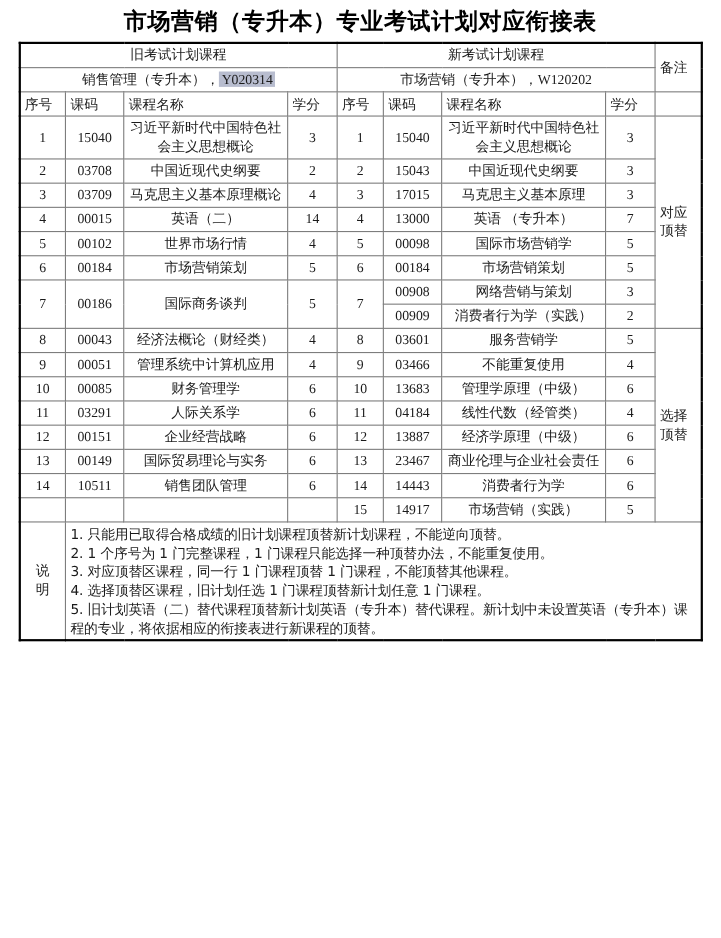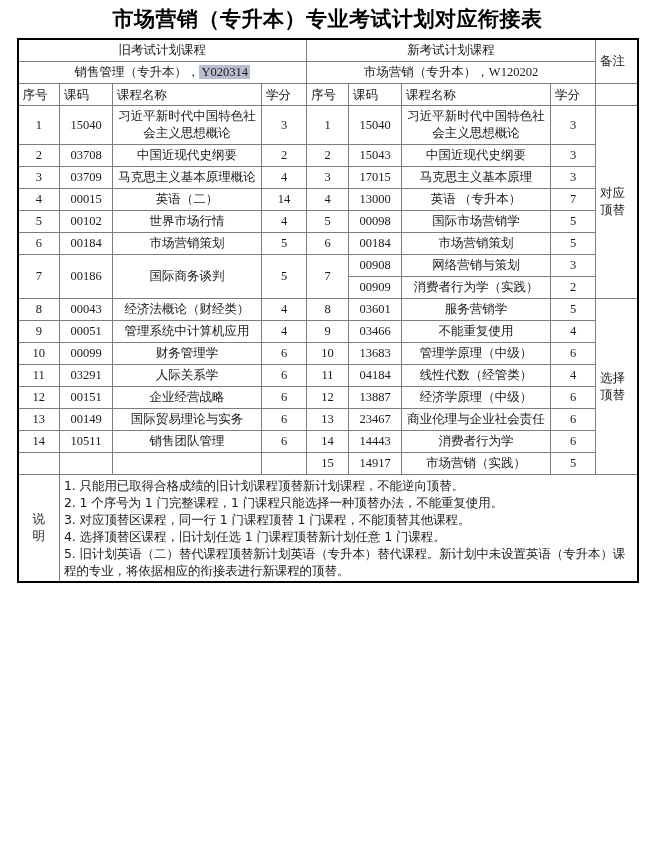--- a/index.html
+++ b/index.html
@@ -242,21 +242,21 @@
           <td class="c-center row-std">00051</td>
           <td class="c-left row-std">管理系统中计算机应用</td>
           <td class="c-center row-std">4</td>
           <td class="c-center row-std">9</td>
           <td class="c-center row-std">03466</td>
           <td class="c-left row-std">不能重复使用</td>
           <td class="c-center row-std">4</td>
         </tr>
         <tr>
           <td class="c-center row-std">10</td>
-          <td class="c-center row-std">00099</td>
+          <td class="c-center row-std">00085</td>
           <td class="c-left row-std">财务管理学</td>
           <td class="c-center row-std">6</td>
           <td class="c-center row-std">10</td>
           <td class="c-center row-std">13683</td>
           <td class="c-left row-std">管理学原理（中级）</td>
           <td class="c-center row-std">6</td>
         </tr>
         <tr>
           <td class="c-center row-std">11</td>
           <td class="c-center row-std">03291</td>

